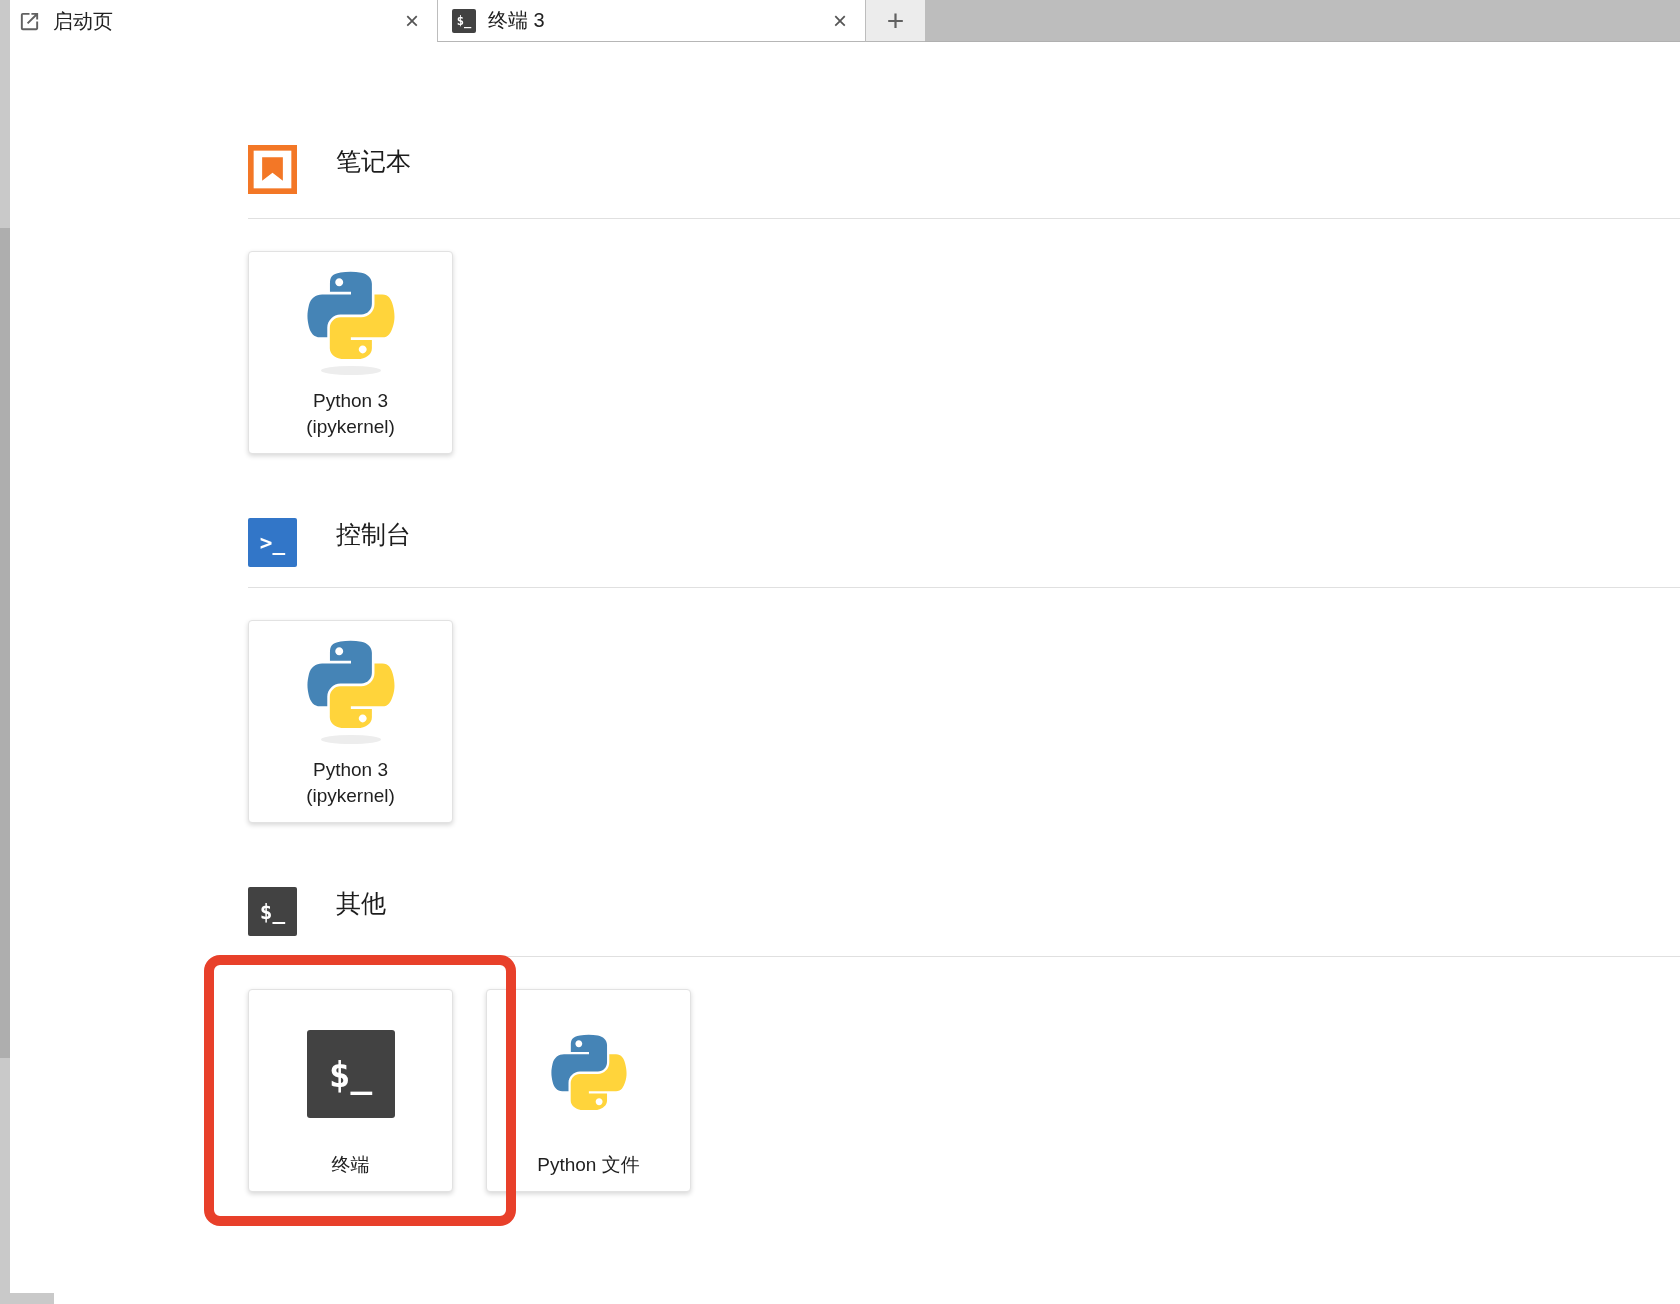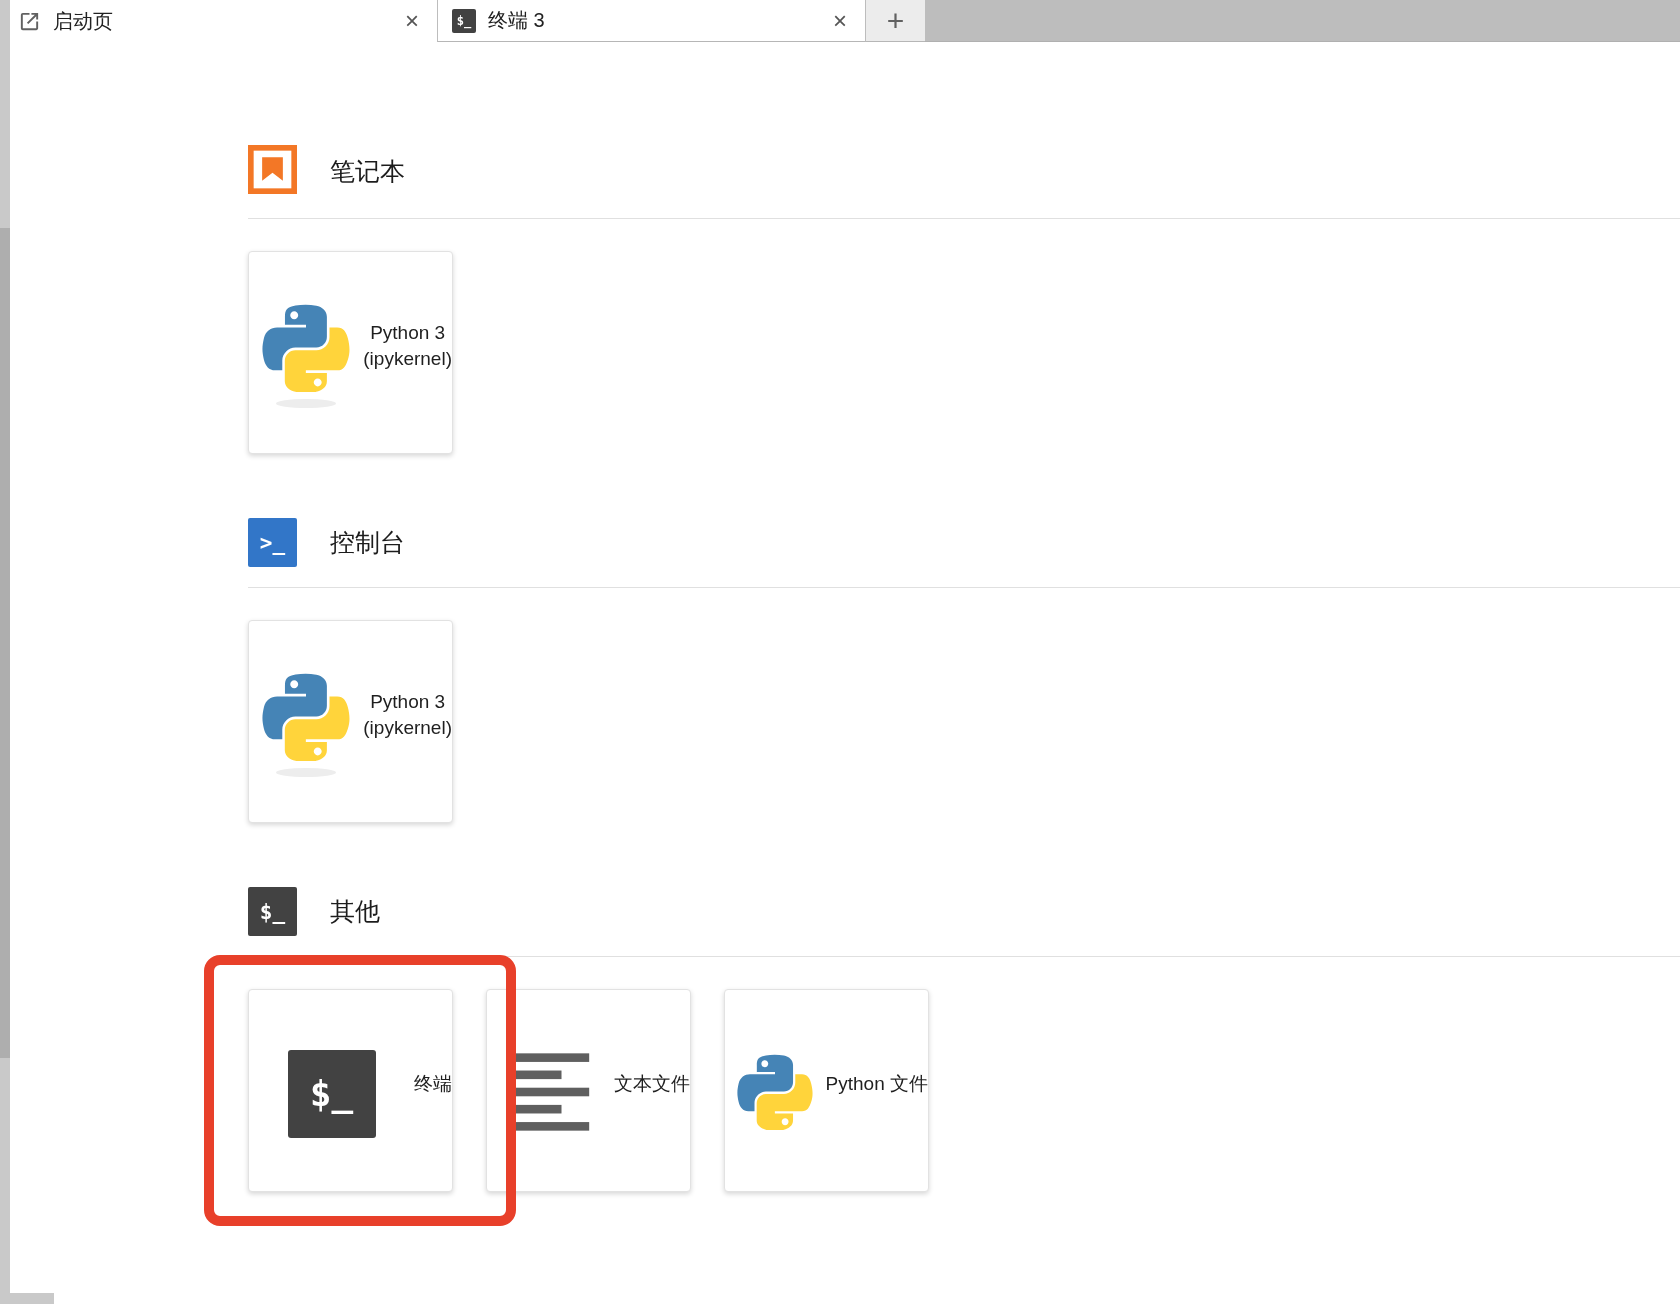--- a/index.html
+++ b/index.html
@@ -25,26 +25,26 @@
   .sq-88{width:88px;height:88px;font-size:36px;border-radius:3px;}
 
   
   .left-strip{position:absolute;left:0;top:0;width:10px;height:1304px;background:#c9c9c9;}
   .left-strip .thumb{position:absolute;left:0;top:228px;width:10px;height:830px;background:#aeaeae;}
   .corner-strip{position:absolute;left:0;bottom:0;width:54px;height:11px;background:#c9c9c9;}
 
   .launcher{padding:103px 0 0 248px;}
   .section{}
   .section + .section{margin-top:64px;}
-  .sec-head{display:flex;align-items:center;}
+  .sec-head{display:flex;gap:6px;}
   .sec-title{font-size:25px;margin-left:33px;color:#1c1c1c;}
   .divider{border:0;border-top:1px solid #e0e0e0;margin:20px 0 0 0;}
   .cards{display:flex;margin-top:32px;}
 
-  .card{box-sizing:border-box;width:205px;height:203px;background:#fff;border:1px solid #e2e2e2;border-radius:4px;box-shadow:0 2px 5px rgba(0,0,0,.16);display:flex;align-items:center;margin-right:33px;cursor:pointer;}
+  .card{box-sizing:border-box;width:205px;height:203px;background:#fff;border:1px solid #e2e2e2;border-radius:4px;box-shadow:0 2px 5px rgba(0,0,0,.16);display:flex;flex-direction:column;align-items:center;margin-right:33px;cursor:pointer;}
   .card .icon-area{flex:1;display:flex;flex-direction:column;align-items:center;justify-content:center;padding-top:6px;}
   .card .card-label{font-size:19px;line-height:26px;text-align:center;color:#1f1f1f;margin-bottom:13px;}
   .logo-shadow{width:60px;height:9px;border-radius:50%;background:#ededed;margin-top:3px;}
 
   .term-wrap{position:relative;}
   .annotation{position:absolute;left:-44px;top:-34px;right:-30px;bottom:-34px;border:10px solid #E8402A;border-radius:16px;pointer-events:none;}
 </style>
 </head>
 <body>
 
@@ -143,36 +143,20 @@
       <div class="term-wrap">
         <div class="annotation"></div>
         <div class="card">
           <div class="icon-area">
             <span class="sq-icon sq-terminal sq-88">$_</span>
           </div>
           <div class="card-label">终端</div>
         </div>
       </div>
 
-      <div class="card">
-        <div class="icon-area">
-          <span>
-            <svg width="84" height="78" viewBox="0 0 88 81">
-              <g fill="#5f5f5f">
-                <rect x="0" y="0" width="84" height="9"></rect>
-                <rect x="0" y="18" width="55" height="9"></rect>
-                <rect x="0" y="36" width="84" height="9"></rect>
-                <rect x="0" y="54" width="55" height="9"></rect>
-                <rect x="0" y="72" width="84" height="9"></rect>
-              </g>
-            </svg>
-          </span>
-        </div>
-        <div class="card-label">文本文件</div>
-      </div>
 
 
       <div class="card">
         <div class="icon-area">
           <span>
             <svg width="76" height="76" viewBox="0 0 115 115">
               <path fill="#4584B6" d="M57.0 1C52.3 1 47.8 1.4 43.8 2.1 32.1 4.2 30 8.5 30 16.6v10.6h27.5v3.5H19.7c-8 0-15 4.8-17.2 14-2.5 10.6-2.6 17.1 0 28.1 2 8.1 6.6 13.9 14.6 13.9h9.4V74c0-9.1 7.9-17.1 17.2-17.1H71c7.7 0 13.8-6.3 13.8-14V16.6c0-7.5-6.3-13.1-13.8-14.4C66.5 1.4 61.6 1 57 1zM42.1 9.4c2.8 0 5.2 2.4 5.2 5.3 0 2.9-2.3 5.2-5.2 5.2-2.9 0-5.2-2.3-5.2-5.2 0-2.9 2.3-5.3 5.2-5.3z"></path>
               <path fill="#FFD43B" d="M88.2 30.7v12.4c0 9.5-8 17.4-17.2 17.4H43.6c-7.5 0-13.8 6.4-13.8 14v26.3c0 7.5 6.5 11.9 13.8 14 8.7 2.5 17.1 3 27.4 0 6.9-2 13.8-6 13.8-14v-10.6H57.3v-3.5h41.1c8 0 11-5.6 13.8-14 2.9-8.6 2.8-16.9 0-28-2-8-5.8-14-13.8-14h-10.2zM72.8 97.2c2.9 0 5.2 2.3 5.2 5.2 0 2.9-2.3 5.3-5.2 5.3-2.8 0-5.2-2.4-5.2-5.3 0-2.9 2.3-5.2 5.2-5.2z"></path>
             </svg>
           </span>

